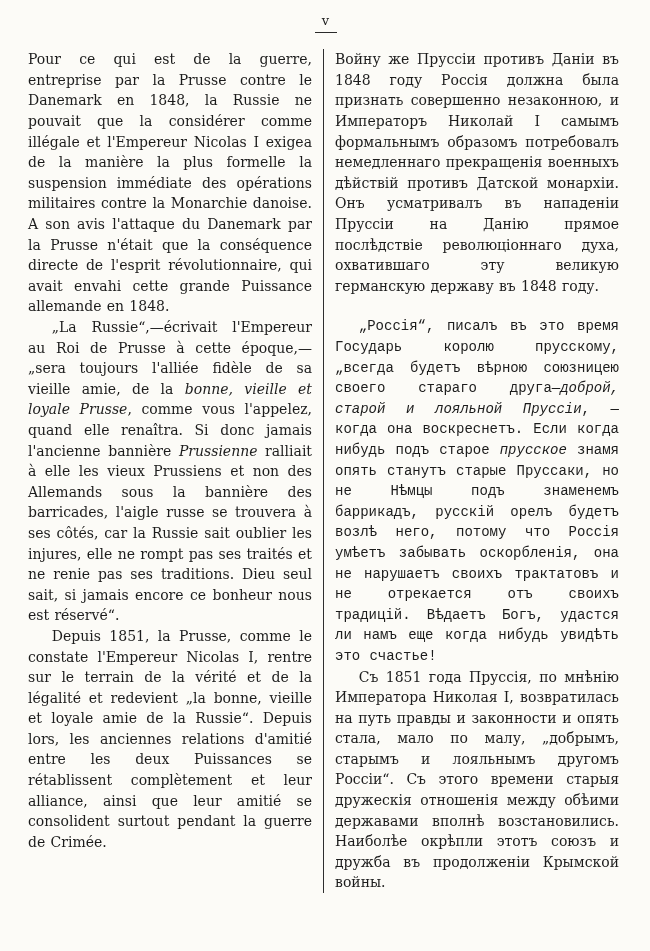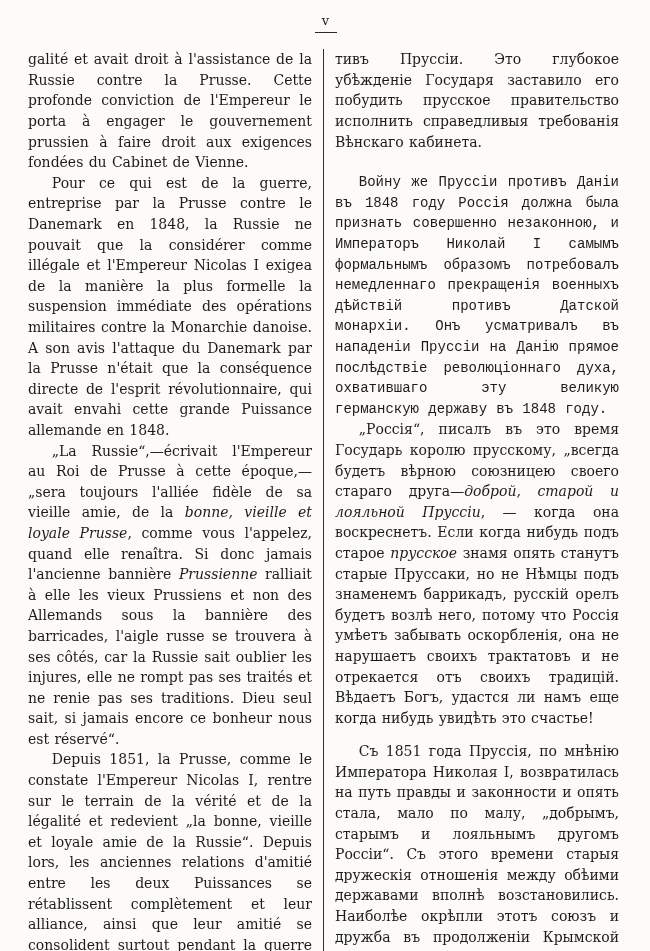--- a/index.html
+++ b/index.html
@@ -73,30 +73,28 @@
 <div class="page">
 
   <header class="pagehead">
     <div class="page-number">v</div>
     <div class="page-number-rule"></div>
   </header>
 
   <main class="columns">
 
     <section class="col col-left" lang="fr">
-        <p><span>galité et avait droit à l'assistance de la Russie contre la Prusse. Cette profonde conviction de l'Empereur le porta à engager le gouvernement prussien à faire droit aux exigences fondées du Cabinet de Vienne.</span></p>
         <p><span>Pour ce qui est de la guerre, entreprise par la Prusse contre le Danemark en 1848, la Russie ne pouvait que la considérer comme illégale et l'Empereur Nicolas I exigea de la manière la plus formelle la suspension immédiate des opérations militaires contre la Monarchie danoise. A son avis l'attaque du Danemark par la Prusse n'était que la conséquence directe de l'esprit révolutionnaire, qui avait envahi cette grande Puissance allemande en 1848.</span></p>
         <p><span>„La Russie“,—écrivait l'Empereur au Roi de Prusse à cette époque,— „sera toujours l'alliée fidèle de sa vieille amie, de la </span><span class="it">bonne, vieille et loyale Prusse</span><span>, comme vous l'appelez, quand elle renaîtra. Si donc jamais l'ancienne bannière </span><span class="it">Prussienne</span><span> ralliait à elle les vieux Prussiens et non des Allemands sous la bannière des barricades, l'aigle russe se trouvera à ses côtés, car la Russie sait oublier les injures, elle ne rompt pas ses traités et ne renie pas ses traditions. Dieu seul sait, si jamais encore ce bonheur nous est réservé“.</span></p>
         <p><span>Depuis 1851, la Prusse, comme le constate l'Empereur Nicolas I, rentre sur le terrain de la vérité et de la légalité et redevient „la bonne, vieille et loyale amie de la Russie“. Depuis lors, les anciennes relations d'amitié entre les deux Puissances se rétablissent complètement et leur alliance, ainsi que leur amitié se consolident surtout pendant la guerre de Crimée.</span></p>
       </section>
 
     <div class="divider"></div>
 
     <section class="col col-right" lang="ru">
-        <p><span>тивъ Пруссіи. Это глубокое убѣжденіе Государя заставило его побудить прусское правительство исполнить справедливыя требованія Вѣнскаго кабинета.</span></p>
         <p><span>Войну же Пруссіи противъ Даніи въ 1848 году Россія должна была признать совершенно незаконною, и Императоръ Николай I самымъ формальнымъ образомъ потребовалъ немедленнаго прекращенія военныхъ дѣйствій противъ Датской монархіи. Онъ усматривалъ въ нападеніи Пруссіи на Данію прямое послѣдствіе революціоннаго духа, охватившаго эту великую германскую державу въ 1848 году.</span></p>
         <p><span>„Россія“, писалъ въ это время Государь королю прусскому, „всегда будетъ вѣрною союзницею своего стараго друга—</span><span class="it">доброй, старой и лояльной Пруссіи</span><span>, — когда она воскреснетъ. Если когда нибудь подъ старое </span><span class="it">прусское</span><span> знамя опять станутъ старые Пруссаки, но не Нѣмцы подъ знаменемъ баррикадъ, русскій орелъ будетъ возлѣ него, потому что Россія умѣетъ забывать оскорбленія, она не нарушаетъ своихъ трактатовъ и не отрекается отъ своихъ традицій. Вѣдаетъ Богъ, удастся ли намъ еще когда нибудь увидѣть это счастье!</span></p>
         <p><span>Съ 1851 года Пруссія, по мнѣнію Императора Николая I, возвратилась на путь правды и законности и опять стала, мало по малу, „добрымъ, старымъ и лояльнымъ другомъ Россіи“. Съ этого времени старыя дружескія отношенія между обѣими державами вполнѣ возстановились. Наиболѣе окрѣпли этотъ союзъ и дружба въ продолженіи Крымской войны.</span></p>
       </section>
 
   </main>
 
 </div>
 
 </body></html>

